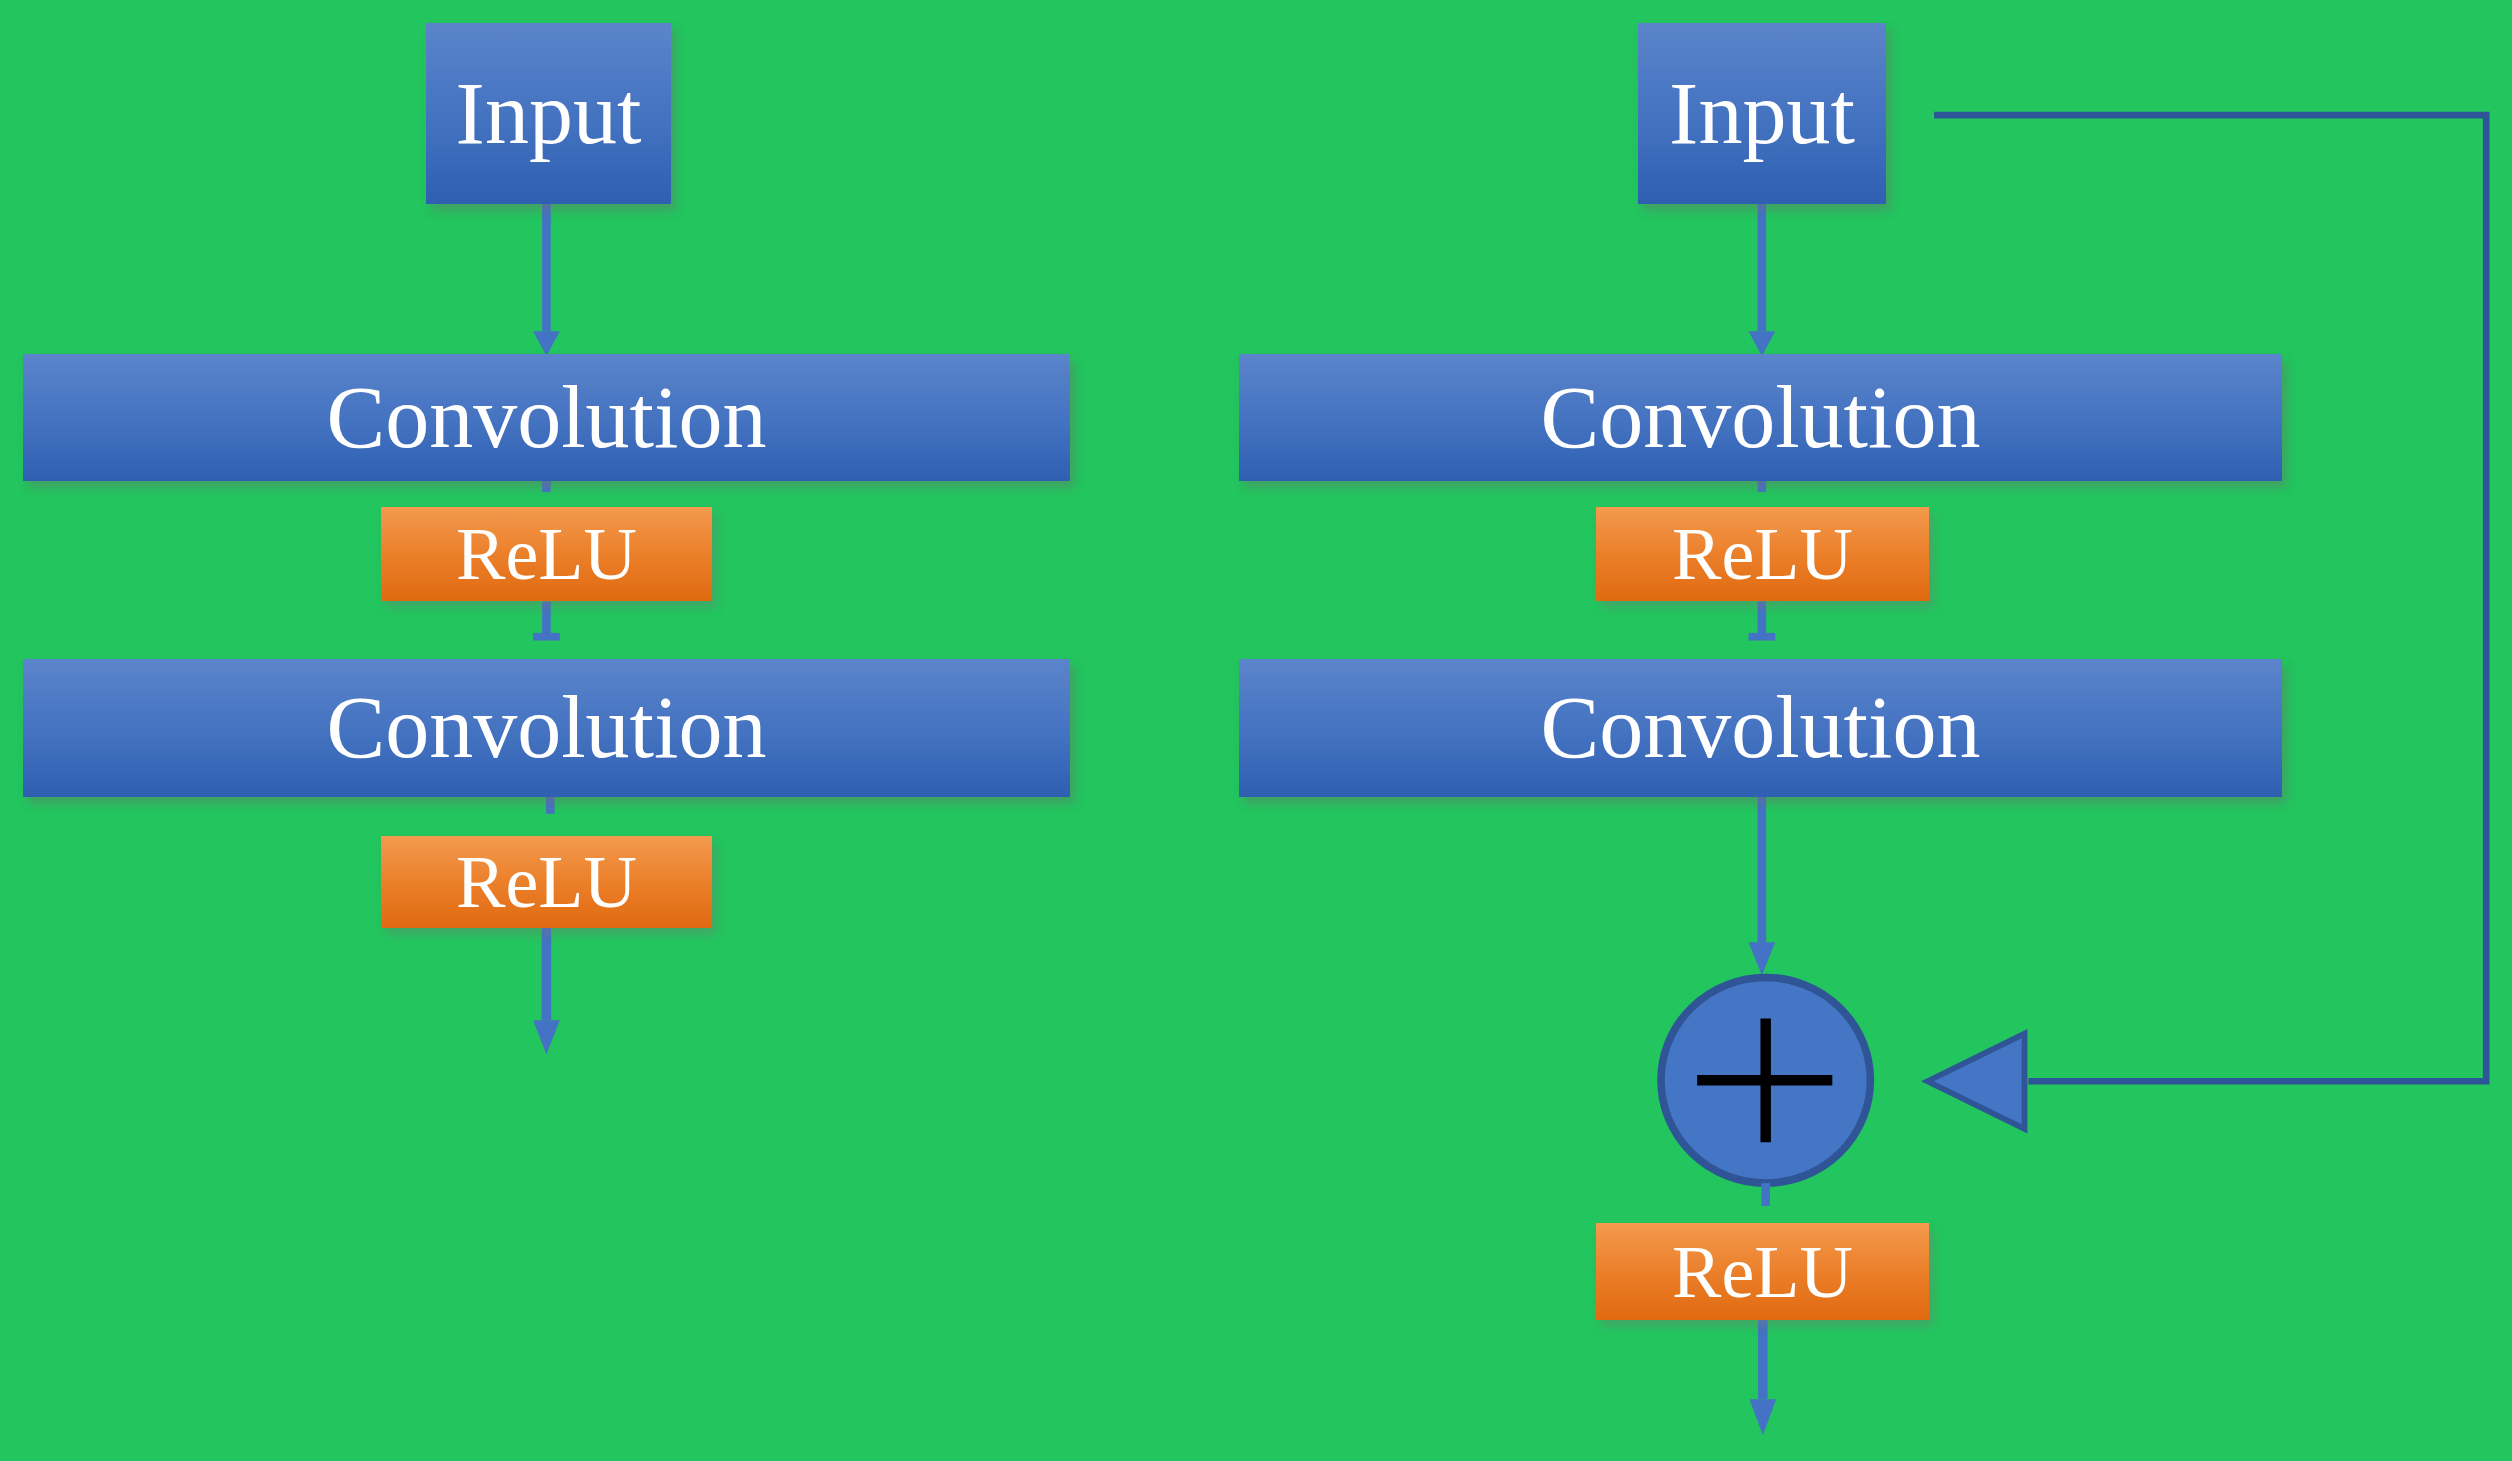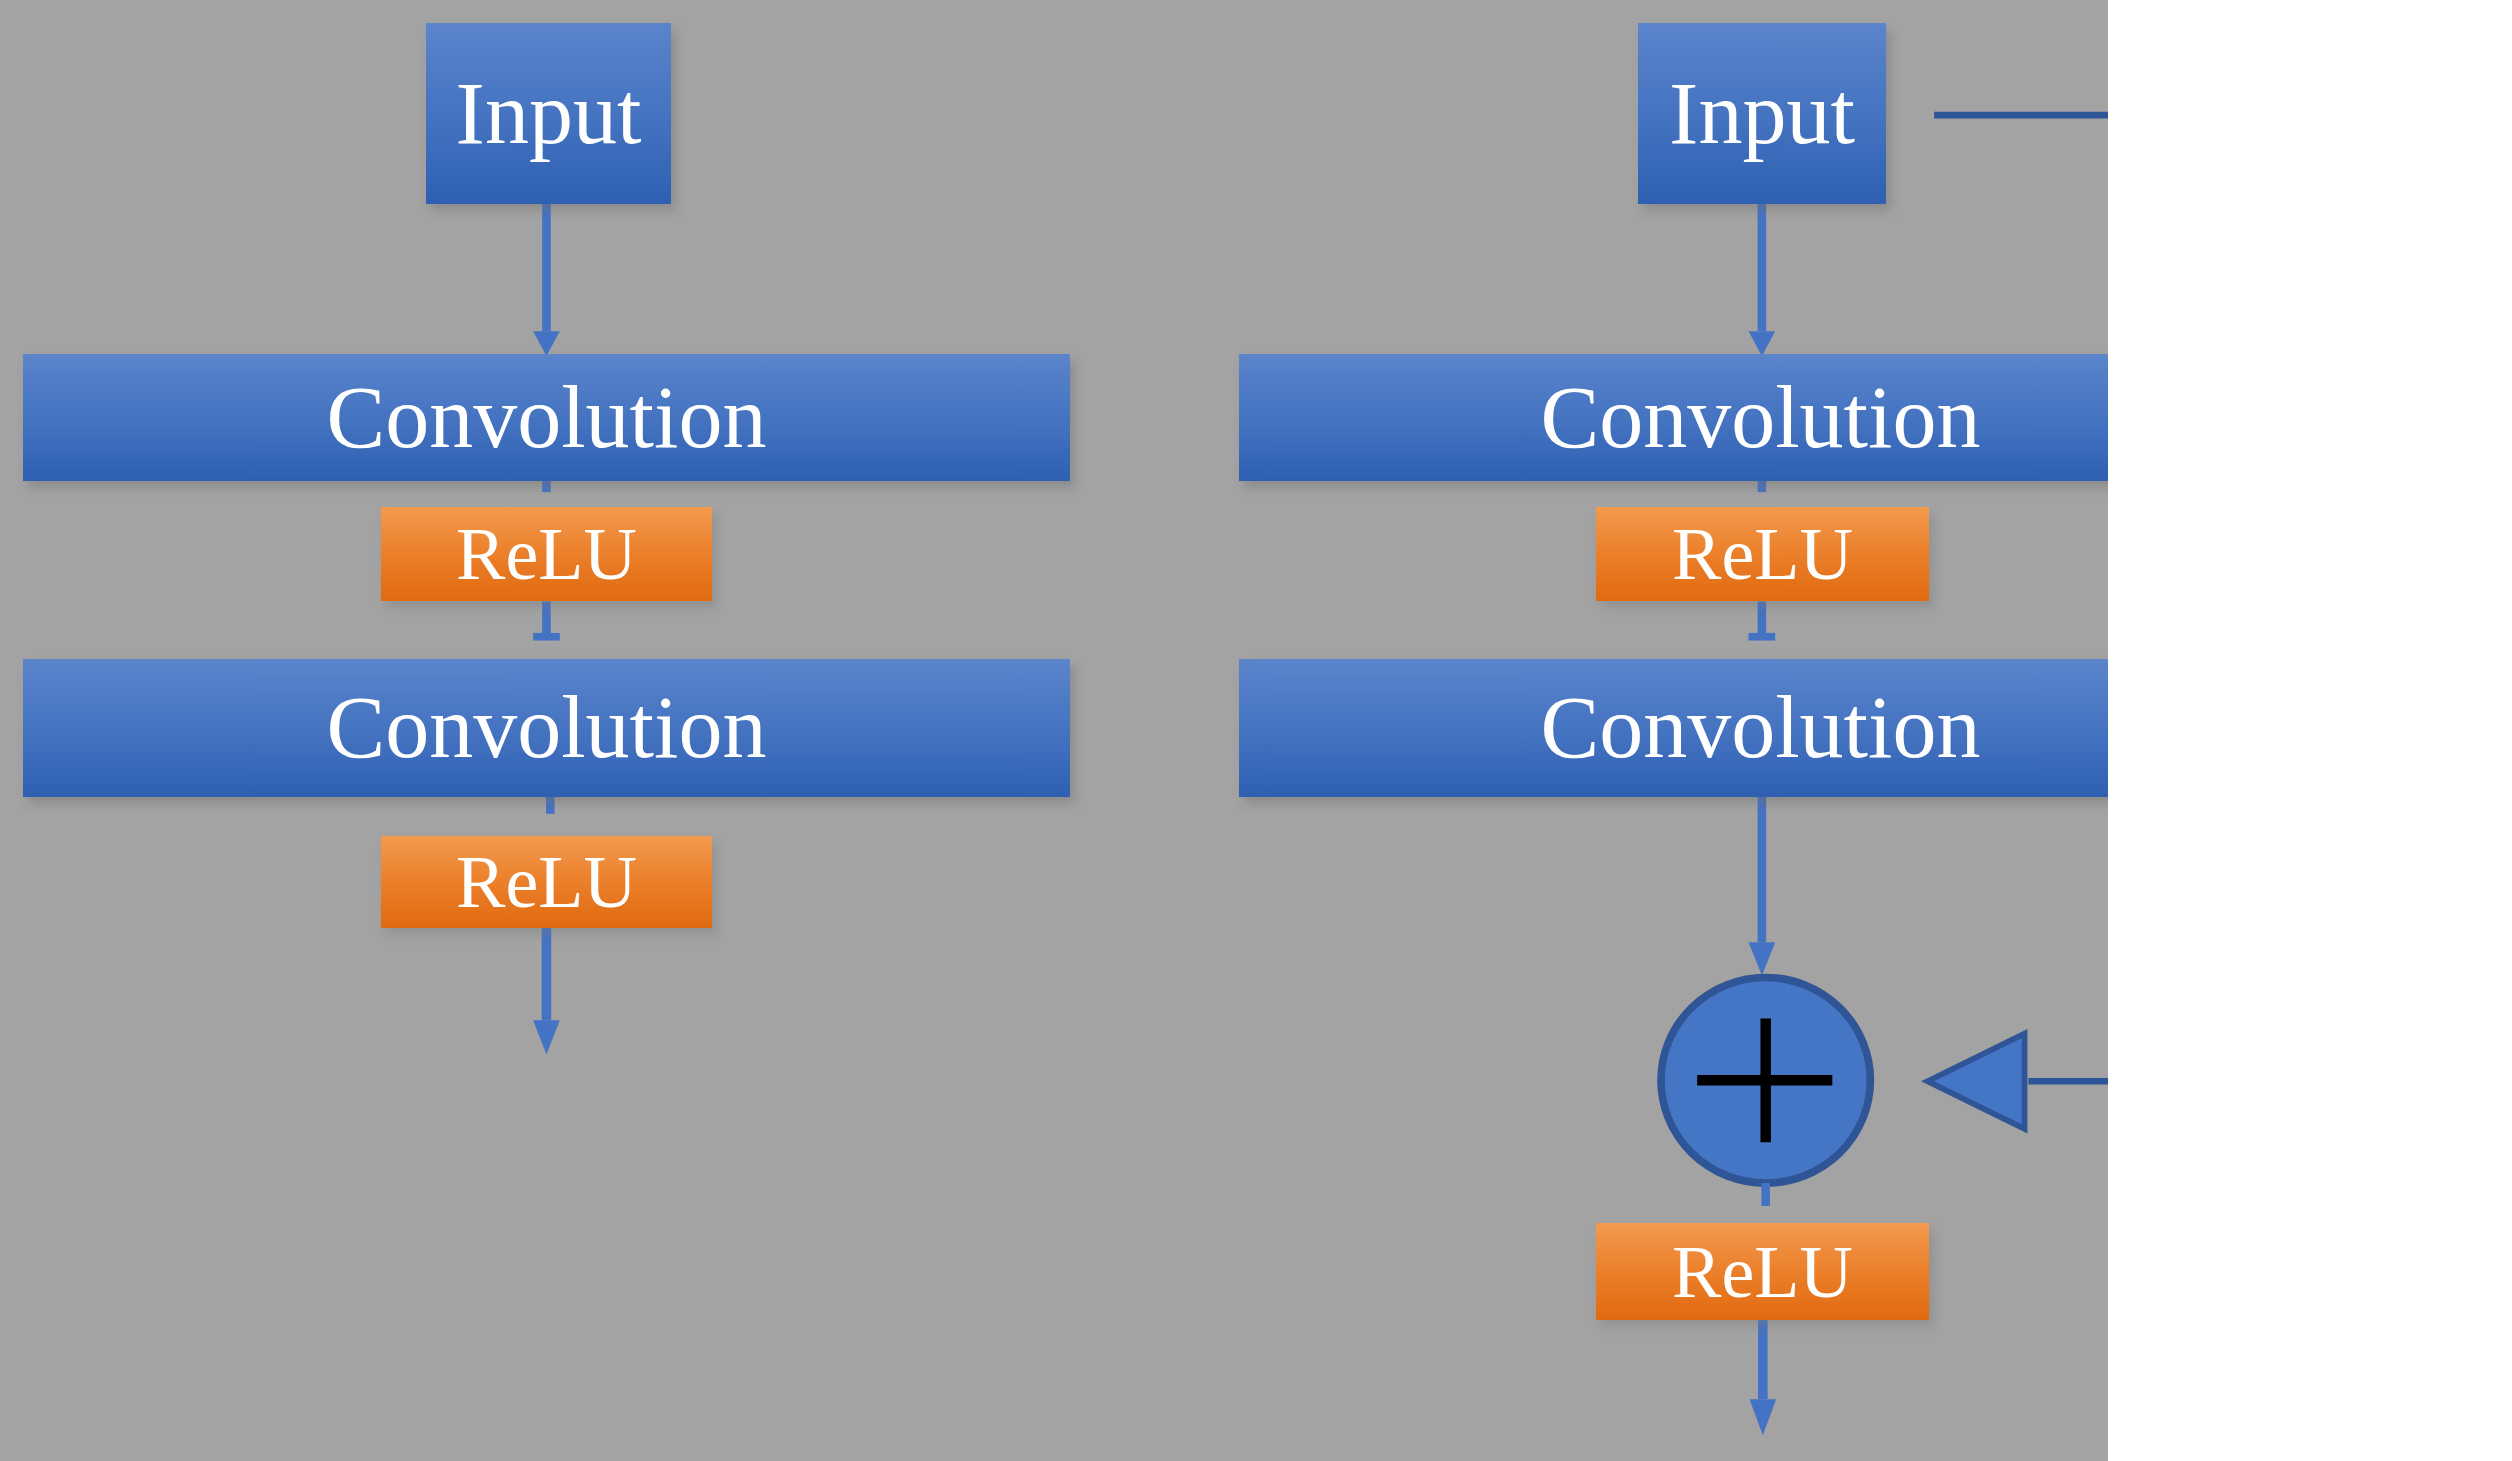--- a/index.html
+++ b/index.html
@@ -10,23 +10,23 @@
     --connector-blue:#4472c4;
     --skip-blue:#2e5597;
     --plus-fill:#4575c5;
     --plus-border:#2f5597;
     --plus-sign:#000000;
     --text-white:#ffffff;
   }
   html,body{margin:0;padding:0;background:#ffffff;}
   .canvas{
     position:relative;
-    width:2108px;
+    width:2512px;
     height:1461px;
-    background:#a3a3a3;
+    background:#22c55e;
     overflow:hidden;
     font-family:"Liberation Serif", serif;
   }
   .wires{
     position:absolute;
     left:0;top:0;
     width:2512px;height:1461px;
   }
   .node{
     position:absolute;

